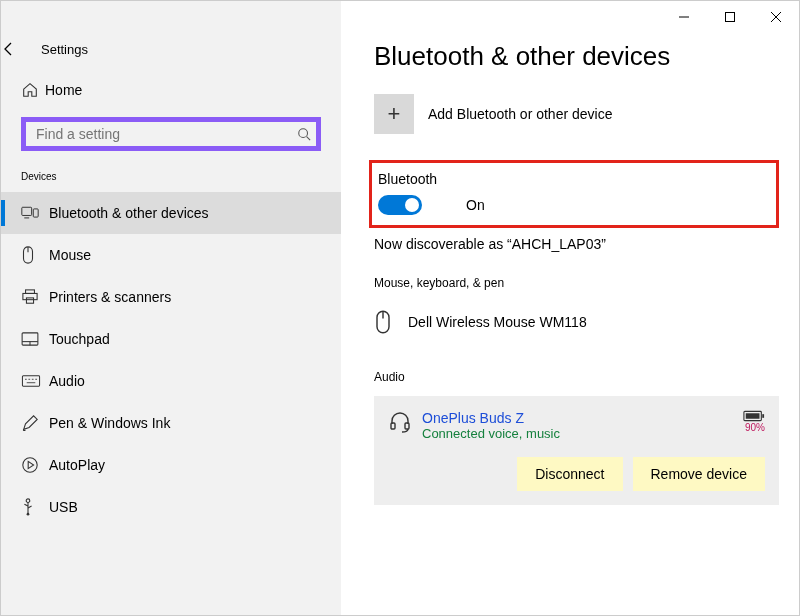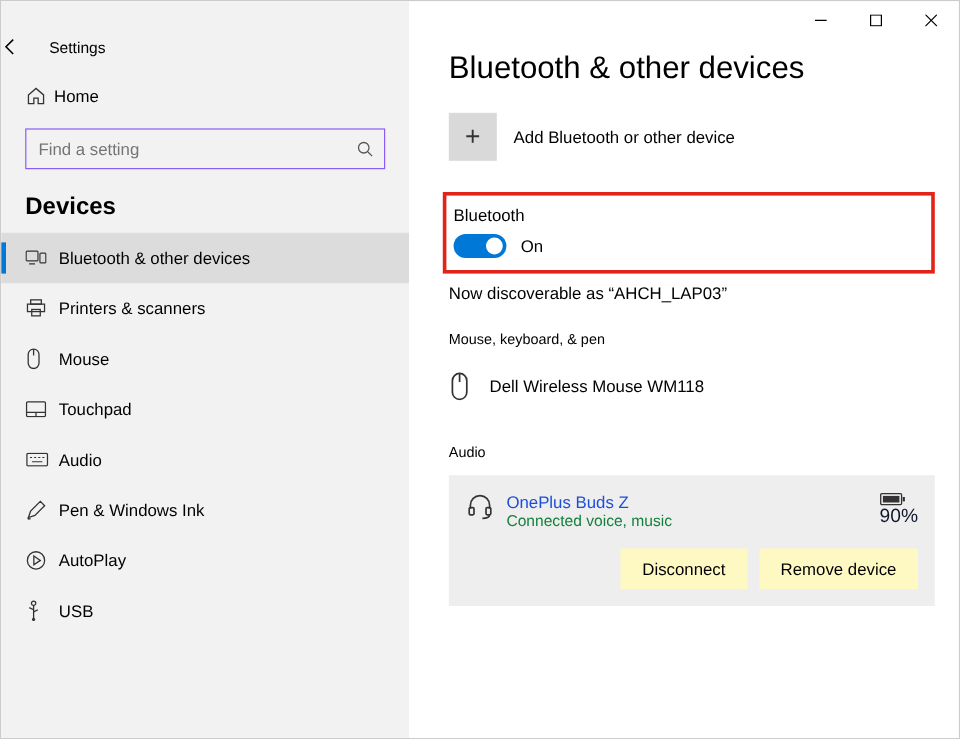--- a/index.html
+++ b/index.html
@@ -6,62 +6,62 @@
   body {
     font-family: "Segoe UI", Arial, sans-serif;
     font-size: 14px;
     color: #000;
     background: #fff;
     width: 800px; height: 616px;
     overflow: hidden;
     border: 1px solid #ccc;
   }
   .app { display: flex; width: 100%; height: 100%; }
-  .sidebar { width: 340px; background: #f2f2f2; height: 100%; padding-top: 18px; }
+  .sidebar { width: 340px; background: #f2f2f2; height: 100%; padding-top: 28px; }
   .main { flex: 1; background: #fff; padding: 0; overflow-y: auto; position: relative; }
   .titlebar { display: flex; align-items: center; height: 40px; }
   .titlebar .back { width: 40px; text-align: center; font-size: 16px; cursor: pointer; }
   .titlebar .title { font-size: 13px; }
   .winbtns { position: absolute; top: 0; right: 0; display: flex; }
   .winbtn { width: 46px; height: 32px; display: flex; align-items: center; justify-content: center; cursor: pointer; }
   .winbtn svg { stroke: #000; }
   .home-row { display: flex; align-items: center; padding: 12px 20px; cursor: pointer; }
   .home-row .icon { width: 24px; }
   .search-wrap { margin: 6px 20px 16px 20px; }
   .search {
-    width: 100%; height: 34px; border: 1px solid #8b5cf6; background: #f2f2f2;
+    width: 100%; height: 34px; border: 5px solid #8b5cf6; background: #f2f2f2;
     padding: 0 32px 0 10px; font-size: 14px; position: relative;
   }
   .search-box { position: relative; }
   .search-box .mag {
     position: absolute; right: 10px; top: 50%; transform: translateY(-50%);
     color: #555; font-size: 14px; pointer-events: none;
   }
-  .section-label { font-weight: 700; padding: 4px 20px 10px 20px; font-size: 20px; }
+  .section-label { font-weight: 400; padding: 4px 20px 10px 20px; font-size: 10px; }
   .nav-item {
     display: flex; align-items: center; height: 42px;
     padding-left: 20px; cursor: pointer; position: relative;
   }
   .nav-item .icon { width: 28px; display:flex; align-items:center; }
   .nav-item.selected { background: #dcdcdc; }
   .nav-item.selected::before {
     content: ""; position: absolute; left: 0; top: 8px; bottom: 8px; width: 4px; background: #0078d7;
   }
 
   .page-title { font-size: 26px; font-weight: 400; margin: 40px 0 22px 33px; }
   .add-row { display: flex; align-items: center; margin-left: 33px; margin-bottom: 26px; cursor: pointer; }
   .add-btn { width: 40px; height: 40px; background: #d9d9d9; display:flex; align-items:center; justify-content:center; font-size: 22px; color:#333; margin-right: 14px; }
   .highlight-box {
     border: 3px solid #e2231a;
     margin-left: 28px; margin-right: 20px;
     padding: 8px 6px 10px 6px;
     margin-bottom: 8px;
   }
   .bt-label { font-size: 14px; margin-bottom: 8px; }
-  .toggle-row { display: flex; align-items: center; }
+  .toggle-row { display: flex; align-items: center; gap: 32px; }
   .toggle {
     width: 44px; height: 20px; background: #0078d7; border-radius: 10px;
     position: relative; margin-right: 12px; cursor: pointer;
   }
   .toggle::after {
     content: ""; position: absolute; right: 3px; top: 3px;
     width: 14px; height: 14px; background: #fff; border-radius: 50%;
   }
   .discover { margin: 6px 0 24px 33px; font-size: 14px; }
   .subhead { font-size: 12px; margin: 4px 0 12px 33px; }
@@ -69,21 +69,21 @@
   .device-row .icon { width: 34px; display:flex; align-items:center; }
   .audio-card {
     margin: 0 20px 0 33px; background: #eeeeee; padding: 14px 14px 14px 14px;
   }
   .audio-top { display:flex; align-items:flex-start; justify-content:space-between; }
   .audio-left { display:flex; }
   .audio-left .icon { width: 34px; }
   .audio-name { font-size: 14px; color:#1d4ed8; }
   .audio-sub { font-size: 13px; color: #15803d; }
   .battery-wrap { text-align:right; }
-  .battery-pct { font-size: 16px; color:#0f172a;text-align:right; }
+  .battery-pct { font-size: 10px; color:#be185d;text-align:right; }
   .audio-actions { display:flex; justify-content:flex-end; gap:10px; margin-top: 16px; }
   .btn { background:#fef9c3; border:none; height:34px; padding: 0 18px; font-size:14px; cursor:pointer; }
   svg { display:block; }
 </style>
 </head>
 <body>
 
 <div class="app">
 
   <div class="sidebar">
@@ -124,36 +124,36 @@
         <svg width="18" height="14" viewBox="0 0 22 16">
             <rect x="1" y="1" width="12" height="10" rx="1" fill="none" stroke="#333" stroke-width="1.2"></rect>
             <rect x="15" y="3" width="6" height="10" rx="1" fill="none" stroke="#333" stroke-width="1.2"></rect>
             <line x1="4" y1="14" x2="10" y2="14" stroke="#333" stroke-width="1.2"></line>
           </svg>
       </span>
       <span>Bluetooth &amp; other devices</span>
     </div>
     <div class="nav-item">
       <span class="icon">
+        <svg width="14" height="18" viewBox="0 0 14 20">
+            <rect x="2" y="1" width="10" height="18" rx="5" fill="none" stroke="#333" stroke-width="1.2"></rect>
+            <line x1="7" y1="1" x2="7" y2="7" stroke="#333" stroke-width="1.2"></line>
+          </svg>
+      </span>
+      <span>Mouse</span>
+    </div>
+    <div class="nav-item">
+      <span class="icon">
         <svg width="18" height="16" viewBox="0 0 20 18">
             <rect x="5" y="1" width="10" height="4" fill="none" stroke="#333" stroke-width="1.2"></rect>
             <rect x="2" y="5" width="16" height="7" fill="none" stroke="#333" stroke-width="1.2"></rect>
             <rect x="6" y="10" width="8" height="6" fill="none" stroke="#333" stroke-width="1.2"></rect>
           </svg>
       </span>
       <span>Printers &amp; scanners</span>
-    </div>
-    <div class="nav-item">
-      <span class="icon">
-        <svg width="14" height="18" viewBox="0 0 14 20">
-            <rect x="2" y="1" width="10" height="18" rx="5" fill="none" stroke="#333" stroke-width="1.2"></rect>
-            <line x1="7" y1="1" x2="7" y2="7" stroke="#333" stroke-width="1.2"></line>
-          </svg>
-      </span>
-      <span>Mouse</span>
     </div>
     <div class="nav-item">
       <span class="icon">
         <svg width="18" height="14" viewBox="0 0 20 16">
             <rect x="1" y="1" width="18" height="14" rx="1" fill="none" stroke="#333" stroke-width="1.2"></rect>
             <line x1="1" y1="11" x2="19" y2="11" stroke="#333" stroke-width="1.2"></line>
             <line x1="10" y1="11" x2="10" y2="15" stroke="#333" stroke-width="1.2"></line>
           </svg>
       </span>
       <span>Touchpad</span>

